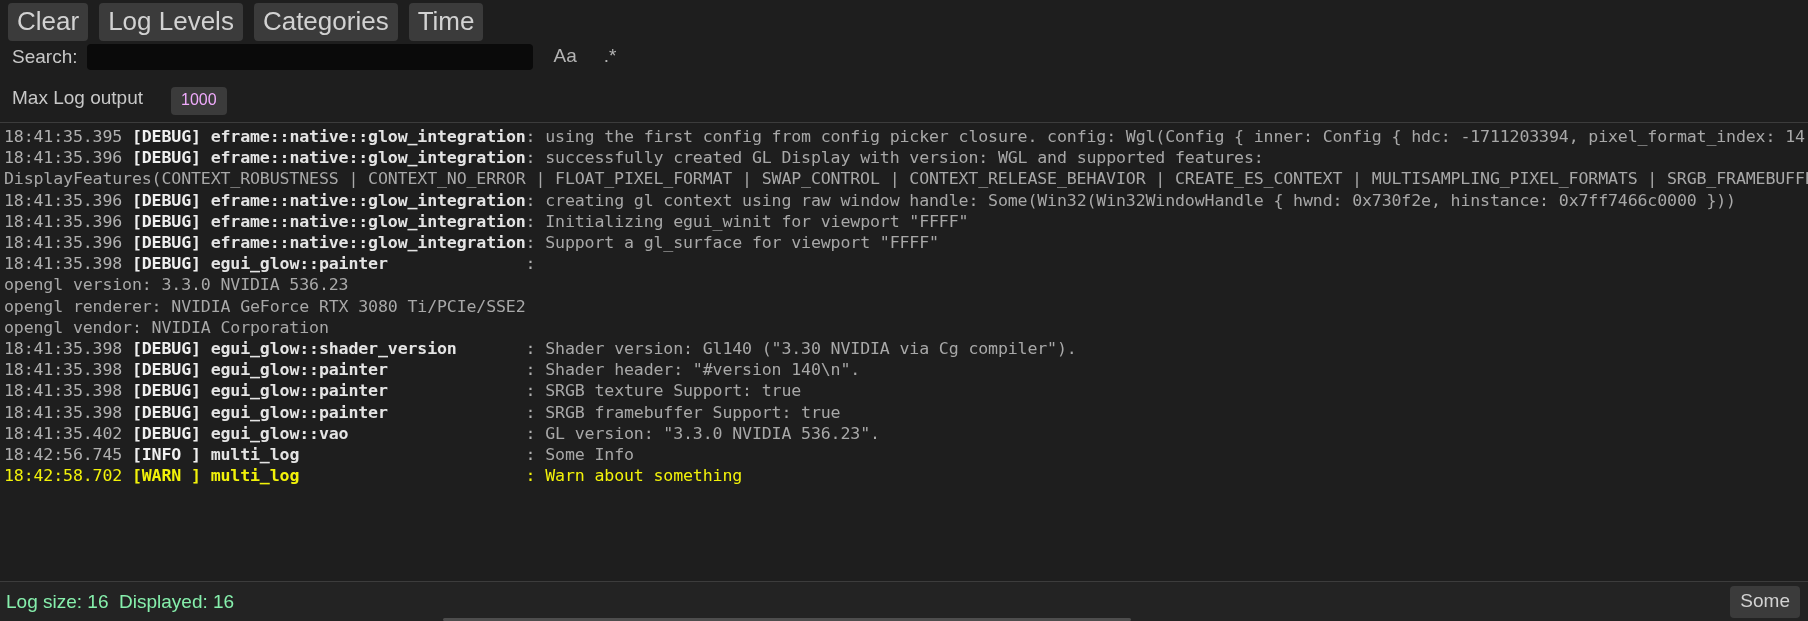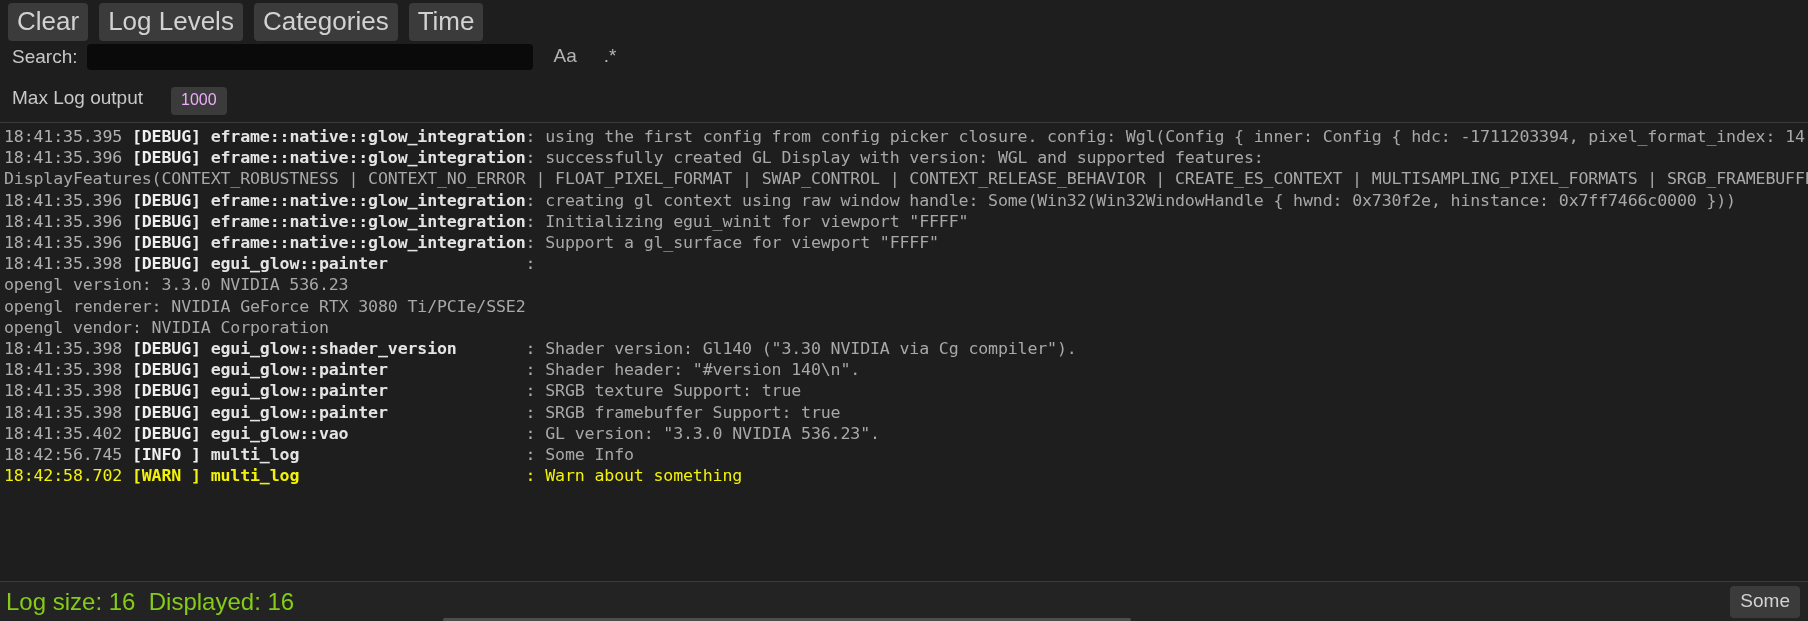--- a/index.html
+++ b/index.html
@@ -155,22 +155,22 @@
     flex: 0 0 auto;
     height: 39px;
     background: #232323;
     display: flex;
     align-items: center;
     justify-content: space-between;
     padding: 0 8px 0 6px;
     box-sizing: border-box;
   }
   .status-left {
-    font-size: 24px;
-    color: #84cc16;
+    font-size: 19px;
+    color: #86efac;
     white-space: pre;
   }
   .copy-btn {
     background: #3b3b3b;
     color: #d2d2d2;
     border: none;
     border-radius: 4px;
     font-family: "Liberation Sans", sans-serif;
     font-size: 19px;
     padding: 4px 10px 6px 10px;

